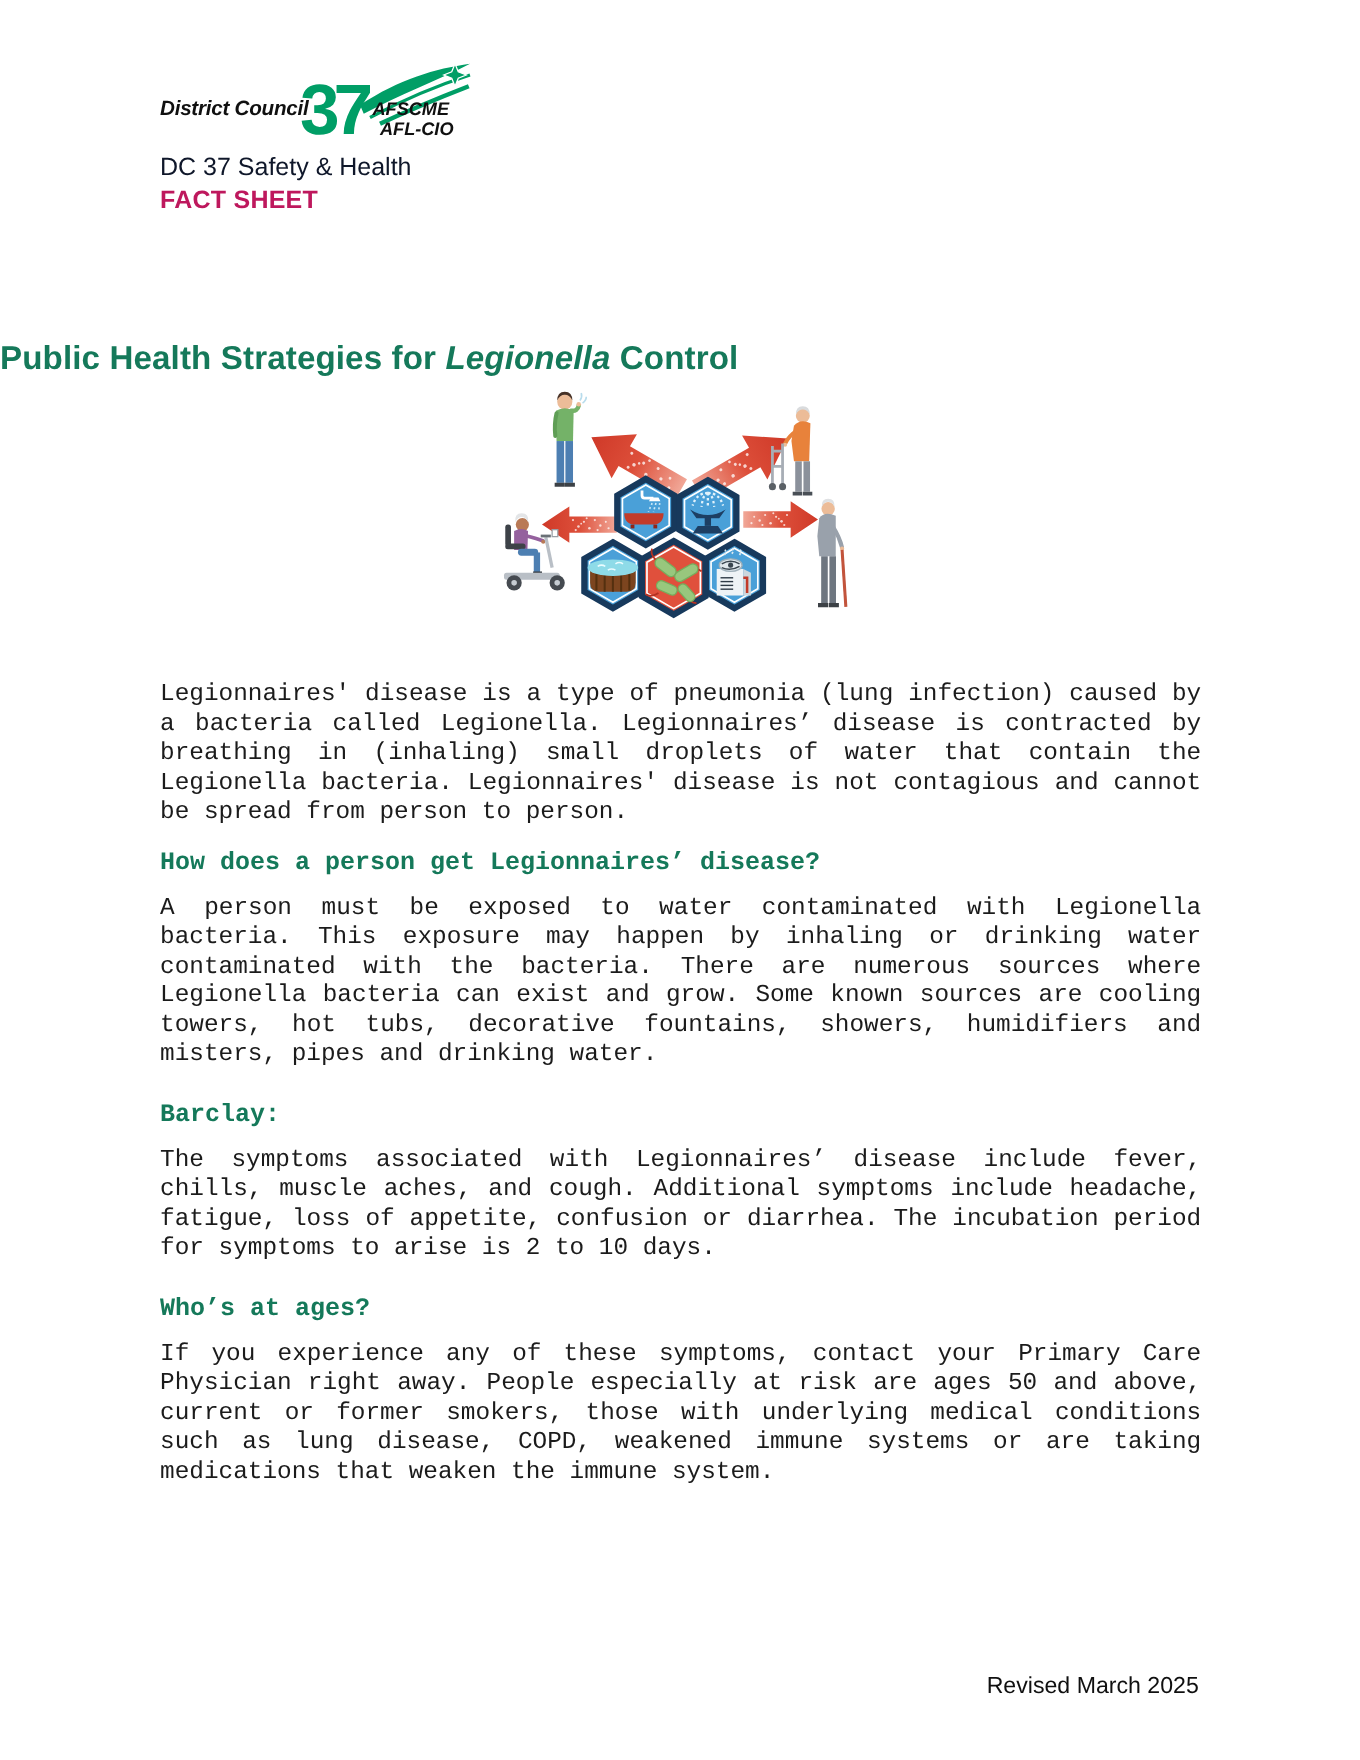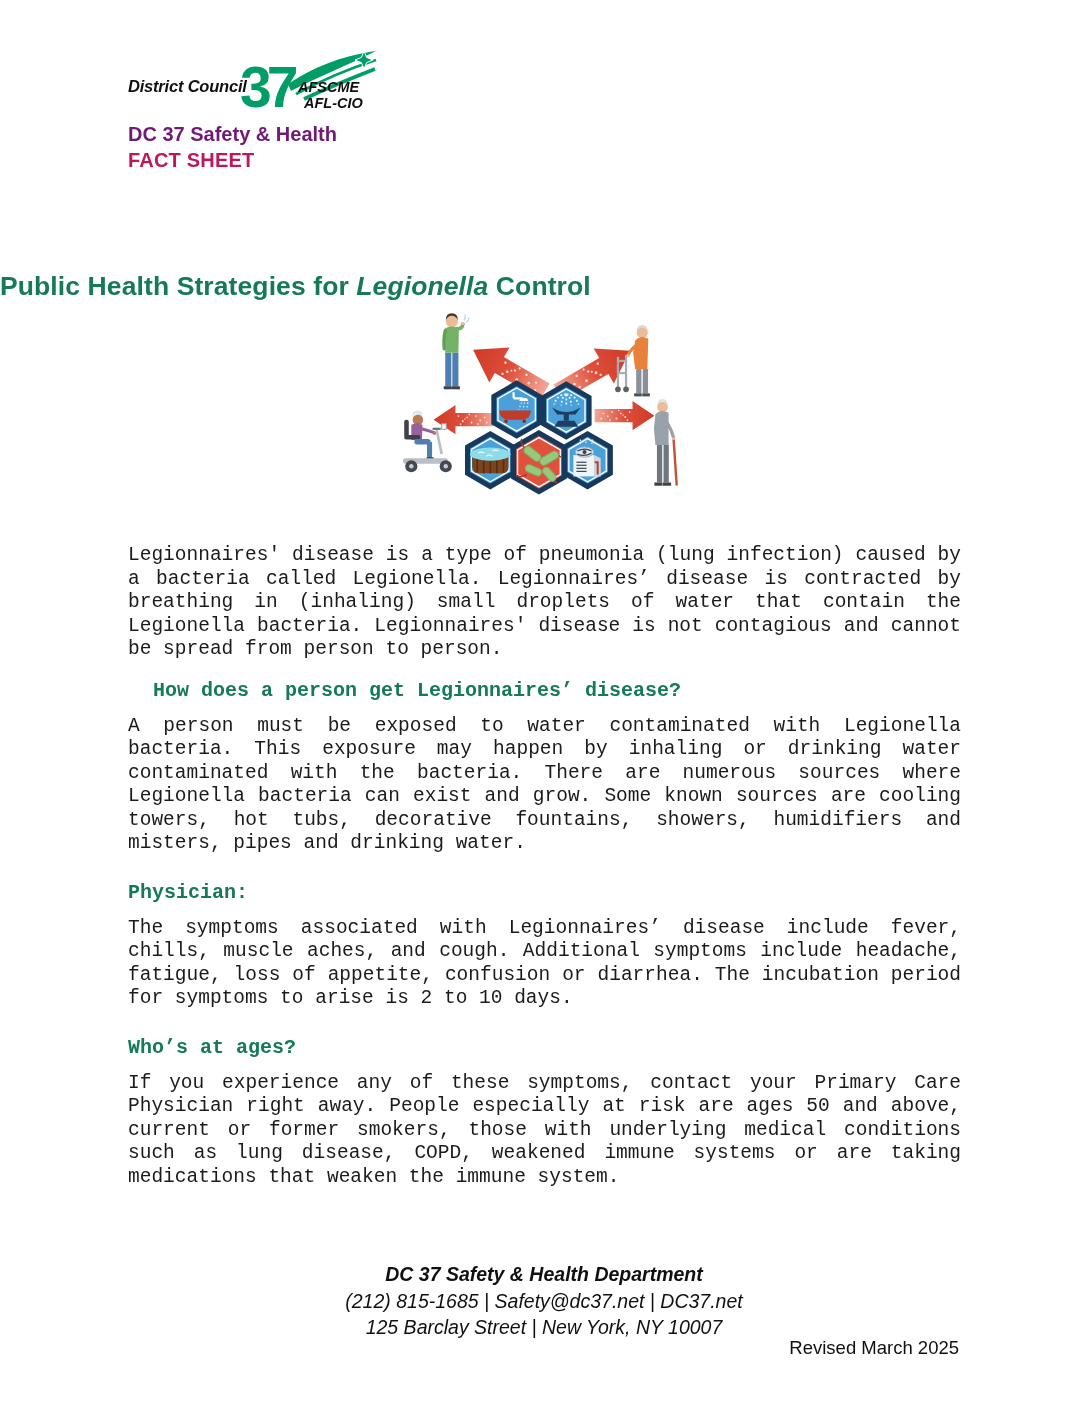--- a/index.html
+++ b/index.html
@@ -1,34 +1,34 @@
 <!DOCTYPE html>
 <html><head>
 <meta charset="utf-8">
 <style>
   html,body{margin:0;padding:0;background:#ffffff;}
   body{width:1088px;height:1408px;font-family:"Liberation Sans",sans-serif;}
   .page{position:relative;width:1088px;height:1408px;background:#fff;overflow:hidden;}
 
   .masthead{position:absolute;left:128px;top:50px;}
   .logo-svg{display:block;}
-  .org-line{font-size:20px;font-weight:bold;color:#701a75;margin-top:7px;line-height:26px;}
+  .org-line{font-size:20px;font-weight:normal;color:#0f172a;margin-top:7px;line-height:26px;}
   .doc-type{font-size:20px;font-weight:bold;color:#be185d;line-height:26px;letter-spacing:0.2px;}
 
   .doc-title{position:absolute;top:253px;left:0;right:0;text-align:left;
     color:#15795a;font-size:26.5px;font-weight:bold;letter-spacing:0.1px;}
   .doc-title em{font-style:italic;}
 
   .hero{position:absolute;top:306px;left:50%;transform:translateX(-50%);}
 
   .content{position:absolute;top:544px;left:128px;width:833px;
     font-size:19.5px;line-height:23.5px;color:#1b1b1b;text-align:justify;font-family:Liberation Mono, monospace;}
   .content p{margin:0 0 17px 0;}
   .content h2{font-size:20px;line-height:23px;color:#15795a;margin:25px 0 13px 0;text-align:left;}
-  .content h2.first{margin-top:16px;margin-left:25px;}
+  .content h2.first{margin-top:16px;}
 
   .doc-footer{position:absolute;top:1261px;left:0;right:0;text-align:center;
     font-style:italic;font-size:19.5px;line-height:26.5px;color:#101010;}
   .doc-footer .f1{font-weight:bold;}
   .revision{position:absolute;top:1337px;right:129px;font-size:18.5px;color:#101010;}
 </style>
 </head>
 <body>
 
 <div class="page">
@@ -241,26 +241,21 @@
           <path d="M0.5,78 h8 v3.2 h-8 Z" fill="#3c4146"></path>
         <path d="M11,36 l3,45" stroke="#c2543c" stroke-width="2.4"></path>
       </g>
     </svg>
   </div>
 
   <main class="content">
     <p>Legionnaires' disease is a type of pneumonia (lung infection) caused by a bacteria called Legionella. Legionnaires’ disease is contracted by breathing in (inhaling) small droplets of water that contain the Legionella bacteria. Legionnaires' disease is not contagious and cannot be spread from person to person.</p>
     <h2 class="first">How does a person get Legionnaires’ disease?</h2>
     <p>A person must be exposed to water contaminated with Legionella bacteria. This exposure may happen by inhaling or drinking water contaminated with the bacteria. There are numerous sources where Legionella bacteria can exist and grow. Some known sources are cooling towers, hot tubs, decorative fountains, showers, humidifiers and misters, pipes and drinking water.</p>
-    <h2>Physician:</h2>
+    <h2>Barclay:</h2>
     <p>The symptoms associated with Legionnaires’ disease include fever, chills, muscle aches, and cough. Additional symptoms include headache, fatigue, loss of appetite, confusion or diarrhea. The incubation period for symptoms to arise is 2 to 10 days.</p>
     <h2>Who’s at ages?</h2>
     <p>If you experience any of these symptoms, contact your Primary Care Physician right away. People especially at risk are ages 50 and above, current or former smokers, those with underlying medical conditions such as lung disease, COPD, weakened immune systems or are taking medications that weaken the immune system.</p>
   </main>
 
-  <footer class="doc-footer">
-    <div class="f1">DC 37 Safety &amp; Health Department</div>
-    <div class="f2">(212) 815-1685 | Safety@dc37.net | DC37.net</div>
-    <div class="f3">125 Barclay Street | New York, NY 10007</div>
-  </footer>
   <div class="revision">Revised March 2025</div>
 
 </div>
 
 </body></html>

